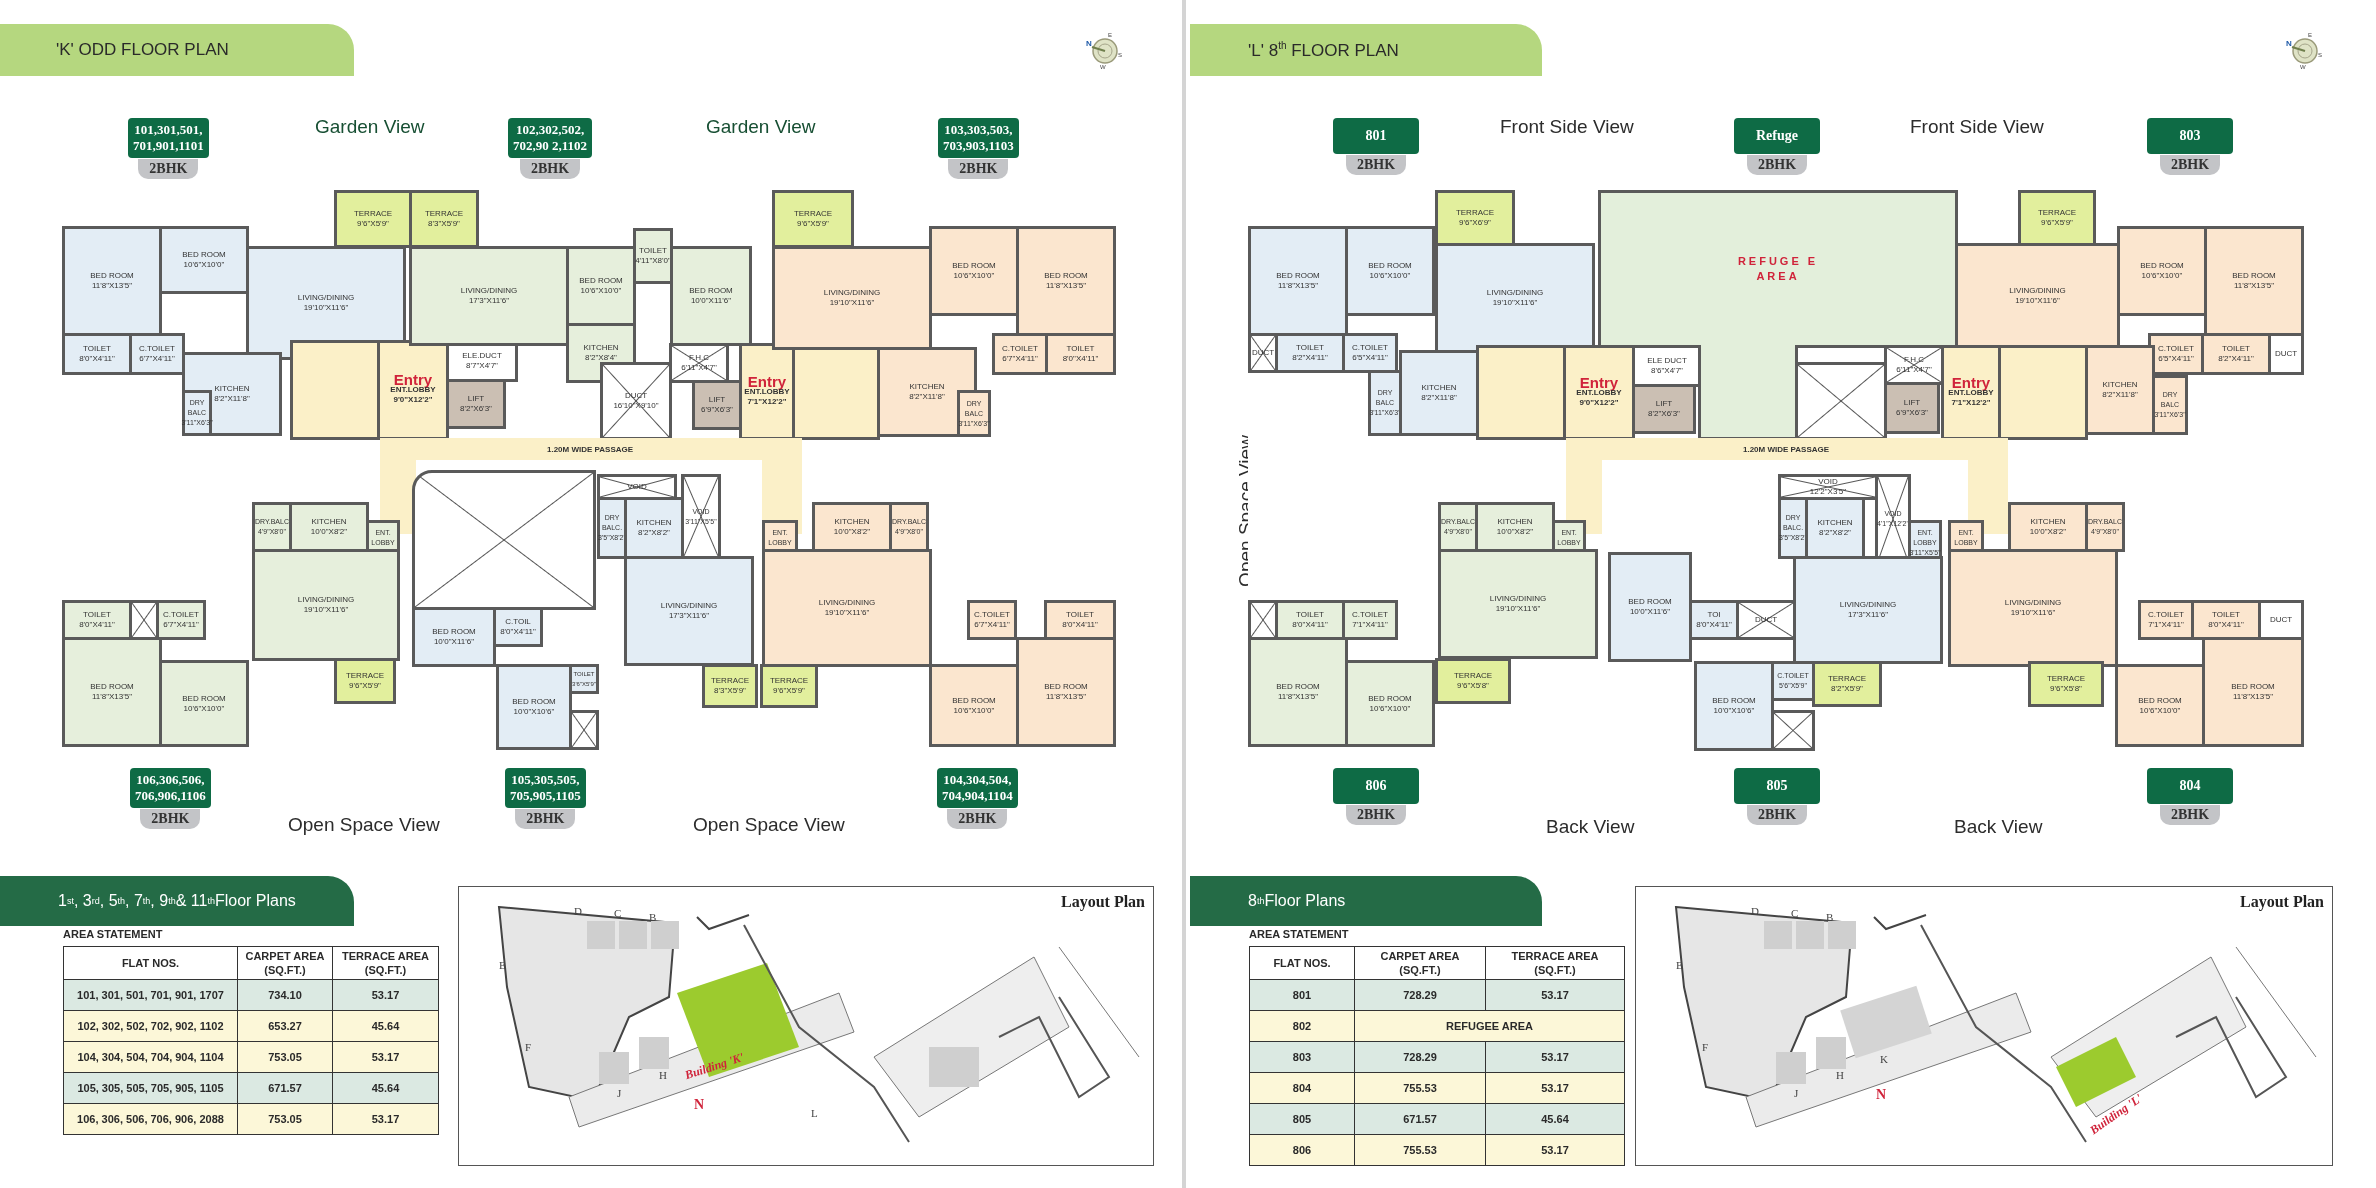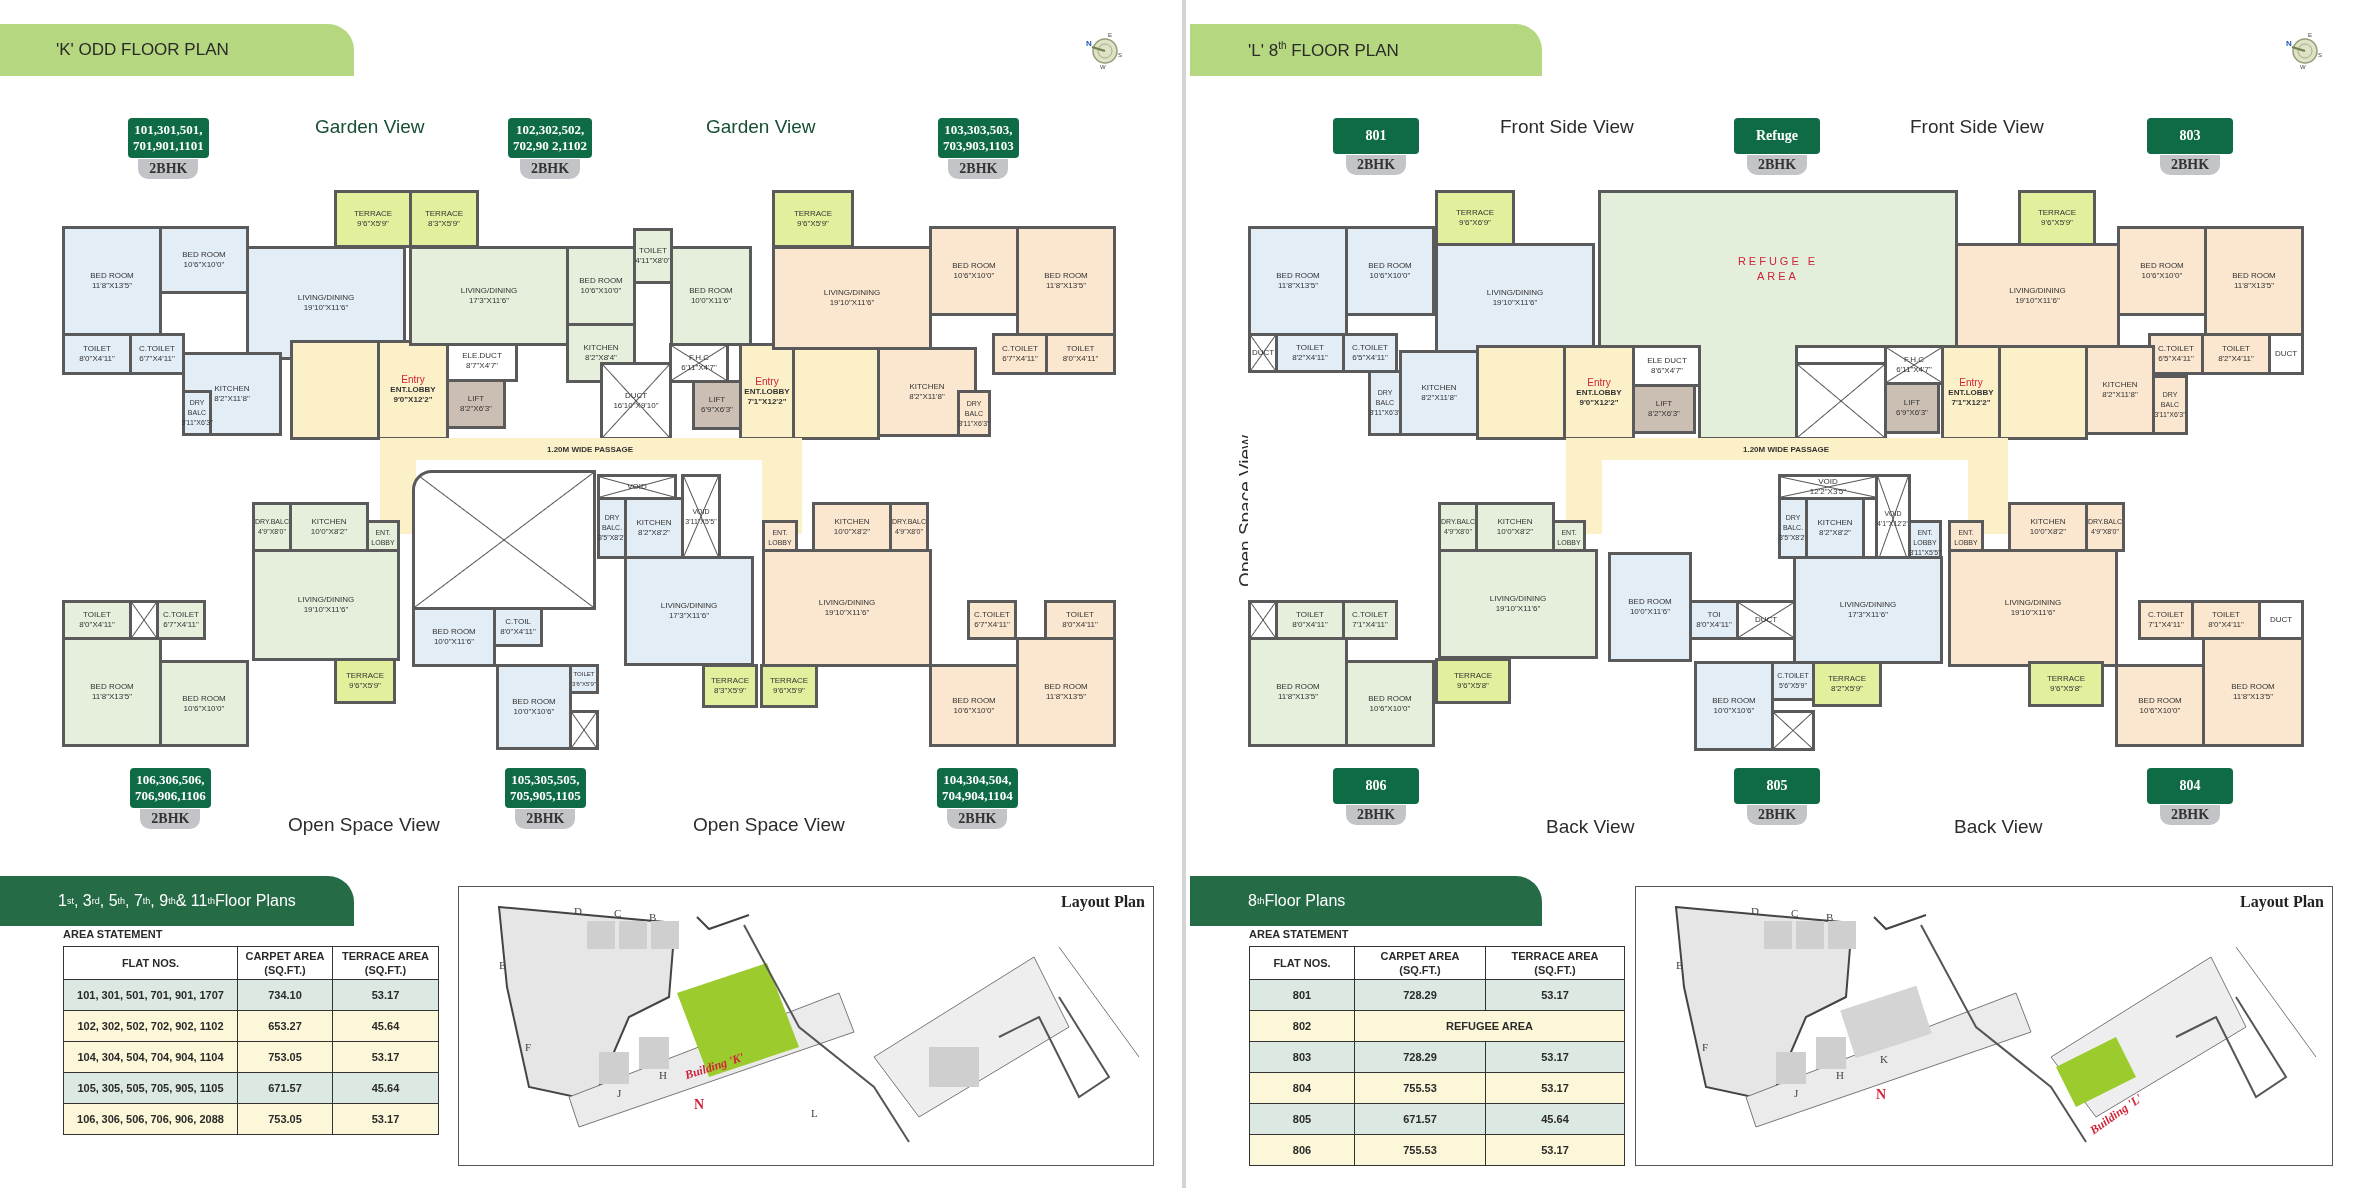--- a/index.html
+++ b/index.html
@@ -21,21 +21,21 @@
 .room{position:absolute;border:3px solid #5a5a5a;font-size:8px;color:#333;display:flex;flex-direction:column;align-items:center;justify-content:center;text-align:center;line-height:10px}
 .r-blue{background:#e3edf5}
 .r-green{background:#e6efdc}
 .r-peach{background:#fbe6cf}
 .r-yellow{background:#fbf0c8}
 .r-terr{background:#e2ef9d}
 .r-lift{background:#cbbfb3}
 .r-white{background:#fff}
 .r-refuge{background:#e3efdb}
 .cross{background:linear-gradient(to top right,transparent calc(50% - 1px),#555 50%,transparent calc(50% + 1px)),linear-gradient(to top left,transparent calc(50% - 1px),#555 50%,transparent calc(50% + 1px)),#fff}
-.entry{color:#d0233a;font-weight:normal;font-size:10px}
+.entry{color:#d0233a;font-weight:bold;font-size:15px}
 .passage{position:absolute;background:#fbf0c8;font-size:8px;font-weight:bold;color:#333;display:flex;align-items:center;justify-content:center}
 .sub-banner{position:absolute;top:876px;left:0;height:50px;background:#246b46;border-top-right-radius:26px;color:#fff;display:flex;align-items:center;padding-left:58px;font-size:16px}
 .sub-banner sup{font-size:9px}
 .area-title{position:absolute;top:928px;font-weight:bold;font-size:11px;color:#2a2a2a}
 table.area{position:absolute;top:946px;border-collapse:collapse;font-size:11px;font-weight:bold;color:#2a2a2a}
 table.area th{background:#fff;border:1.5px solid #333;font-size:11px;line-height:14px;padding:2px 4px;height:31px}
 table.area td{border:1.5px solid #333;height:31px;text-align:center}
 table.area tr.g td{background:#dbe9e2}
 table.area tr.y td{background:#fcf7d8}
 .layout-box{position:absolute;top:886px;height:280px;border:1.5px solid #555;background:#fff;overflow:hidden}
@@ -382,21 +382,21 @@
     <div class="room r-yellow" style="left: 315px; top: 155px; width: 72px; height: 95px; white-space: pre-line;">
       <span class="entry">Entry</span>
       <span style="white-space:pre-line;font-weight:bold">ENT.LOBBY
 9'0"X12'2"</span>
     </div>
     <div class="room r-white" style="left: 384px; top: 155px; width: 70px; height: 42px; white-space: pre-line;">ELE DUCT
 8'6"X4'7"</div>
     <div class="room r-lift" style="left: 384px; top: 194px; width: 64px; height: 50px; white-space: pre-line;">LIFT
 8'2"X6'3"</div>
 
-    <div class="room r-refuge" style="left:350px;top:0;width:360px;height:158px;color:#d0233a;font-weight:normal;font-size:11px;letter-spacing:3px;line-height:15px;white-space:pre-line">REFUGE E
+    <div class="room r-refuge" style="left:350px;top:0;width:360px;height:158px;color:#d0233a;font-weight:bold;font-size:11px;letter-spacing:3px;line-height:15px;white-space:pre-line">REFUGE E
 AREA</div>
     <div class="room r-refuge" style="left: 450px; top: 155px; width: 100px; height: 95px; border-top: none; white-space: pre-line;"></div>
     <div class="room cross" style="left: 547px; top: 172px; width: 92px; height: 78px; white-space: pre-line;"></div>
     <div class="room cross" style="left: 636px; top: 155px; width: 60px; height: 40px; white-space: pre-line;">F.H.C
 6'11"X4'7"</div>
     <div class="room r-lift" style="left: 636px; top: 192px; width: 56px; height: 52px; white-space: pre-line;">LIFT
 6'9"X6'3"</div>
     <div class="room r-yellow" style="left: 693px; top: 155px; width: 60px; height: 95px; white-space: pre-line;">
       <span class="entry">Entry</span>
       <span style="white-space:pre-line;font-weight:bold">ENT.LOBBY

